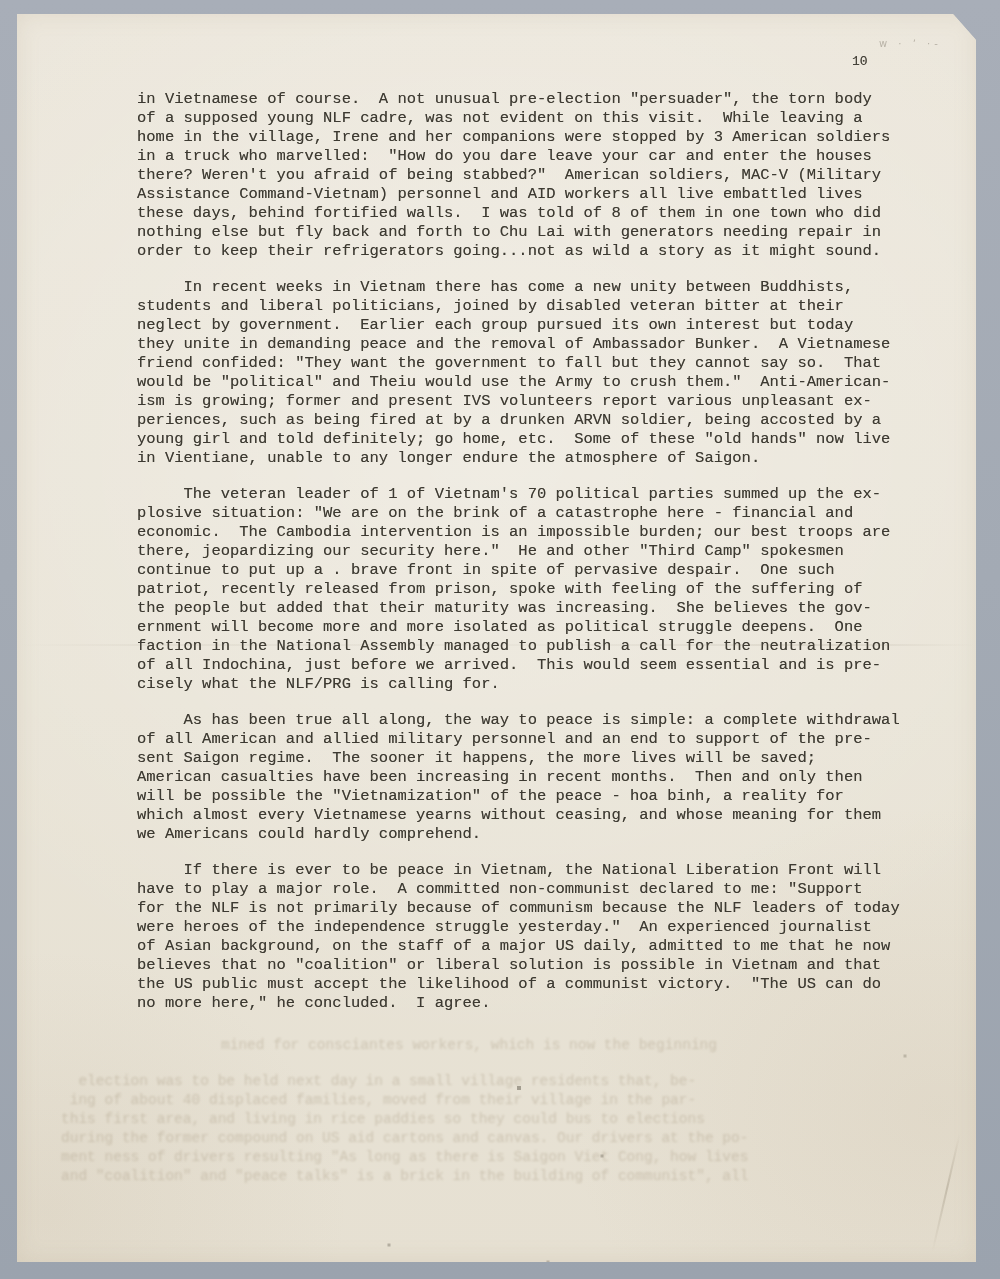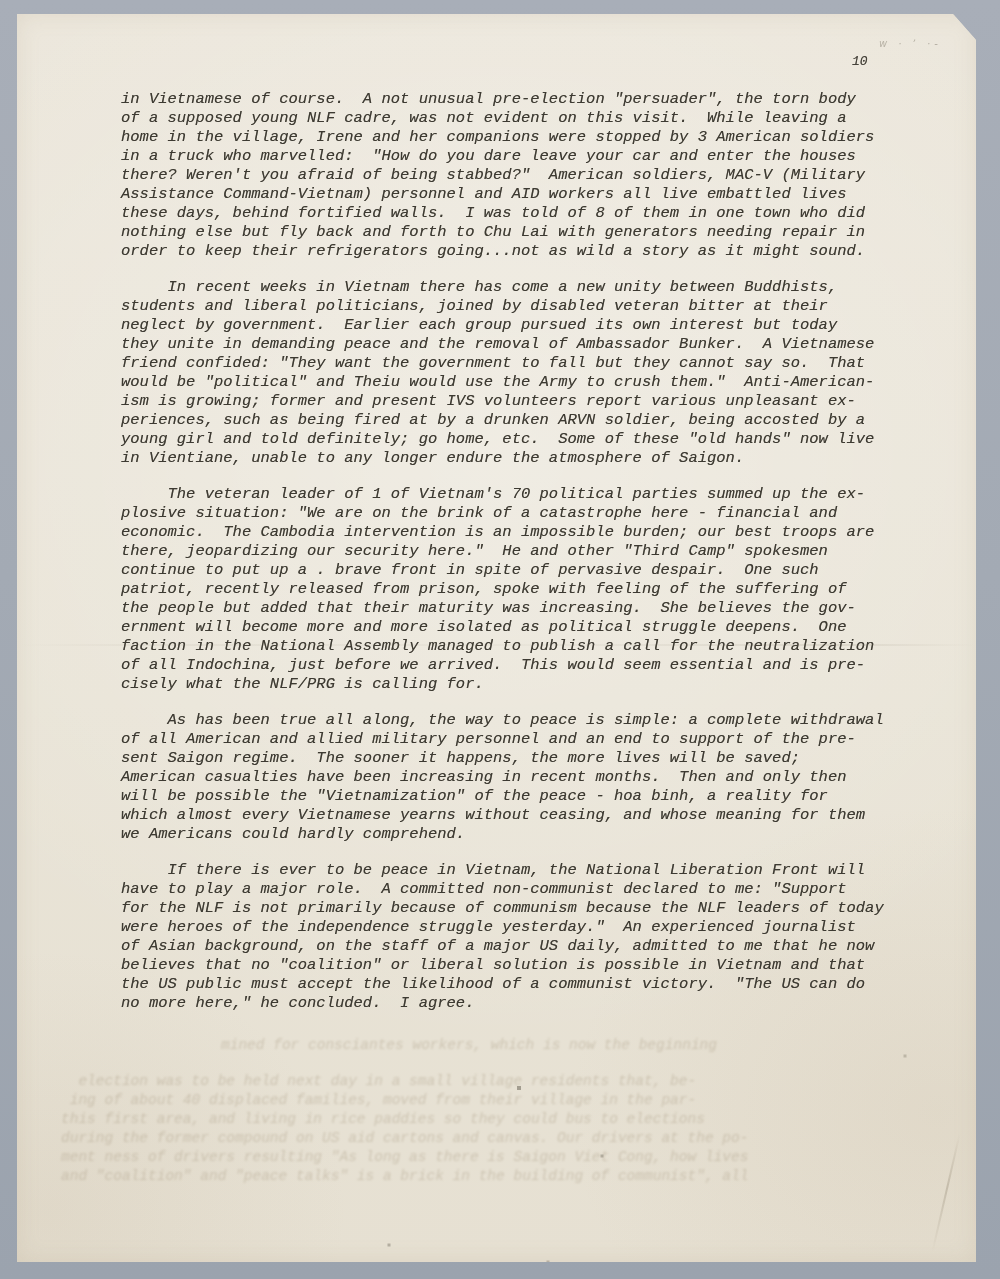--- a/index.html
+++ b/index.html
@@ -2,21 +2,21 @@
 <html><head>
 <meta charset="utf-8">
 <style>
   html,body{margin:0;padding:0;}
   body{
     width:1000px;height:1279px;
     background:linear-gradient(180deg,#a8aeb8 0%,#a3aab4 45%,#9ba3ae 100%);
     overflow:hidden;
     font-family:"Liberation Mono","DejaVu Sans Mono",monospace;
   }
-  .scene{position:relative;width:800px;height:1279px;font-style:italic;}
+  .scene{position:relative;width:800px;height:1279px;}
   .paper{
     position:absolute;left:17px;top:14px;width:959px;height:1248px;
     background-color:#e9e4d8;
     background-image:
       radial-gradient(120% 80% at 50% 35%, rgba(255,255,255,0.28), rgba(255,255,255,0) 60%),
       radial-gradient(55% 35% at 96% 88%, rgba(190,172,144,0.16), rgba(190,172,144,0) 70%),
       radial-gradient(45% 30% at 3% 96%, rgba(182,165,138,0.14), rgba(182,165,138,0) 70%),
       linear-gradient(180deg,#ece7dc 0%,#e9e4d7 55%,#e6e0d2 100%);
     box-shadow:0 3px 10px rgba(30,35,48,0.40),0 1px 3px rgba(30,35,48,0.30),
                inset 0 0 22px rgba(165,150,122,0.18);
@@ -32,21 +32,21 @@
     font-size:10px;letter-spacing:4px;color:#8e887b;opacity:0.55;
     filter:blur(0.3px);
     font-family:"DejaVu Sans",sans-serif;
   }
   .docbody{
     position:absolute;left:104px;top:76px;width:800px;
     color:#3d3a32;
     font-size:15.5px;line-height:19px;
     text-shadow:0 0 0.5px rgba(62,58,48,0.55);
   }
-  .para{margin:0 0 17px 0;white-space:pre;}
+  .para{margin:0 0 17px 16px;white-space:pre;}
   .ghost{
     position:absolute;left:44px;top:1022px;width:900px;
     color:#9b8c72;opacity:0.34;filter:blur(1.1px);
     font-size:14.5px;line-height:19px;
   }
   .ghost .gline{white-space:pre;}
   .ghost .gline:first-child{margin-left:160px;margin-bottom:17px;}
   .fold{
     position:absolute;left:0;top:630px;width:959px;height:2px;
     background:linear-gradient(90deg,rgba(120,110,90,0) 0%,rgba(120,110,90,0.07) 15%,

